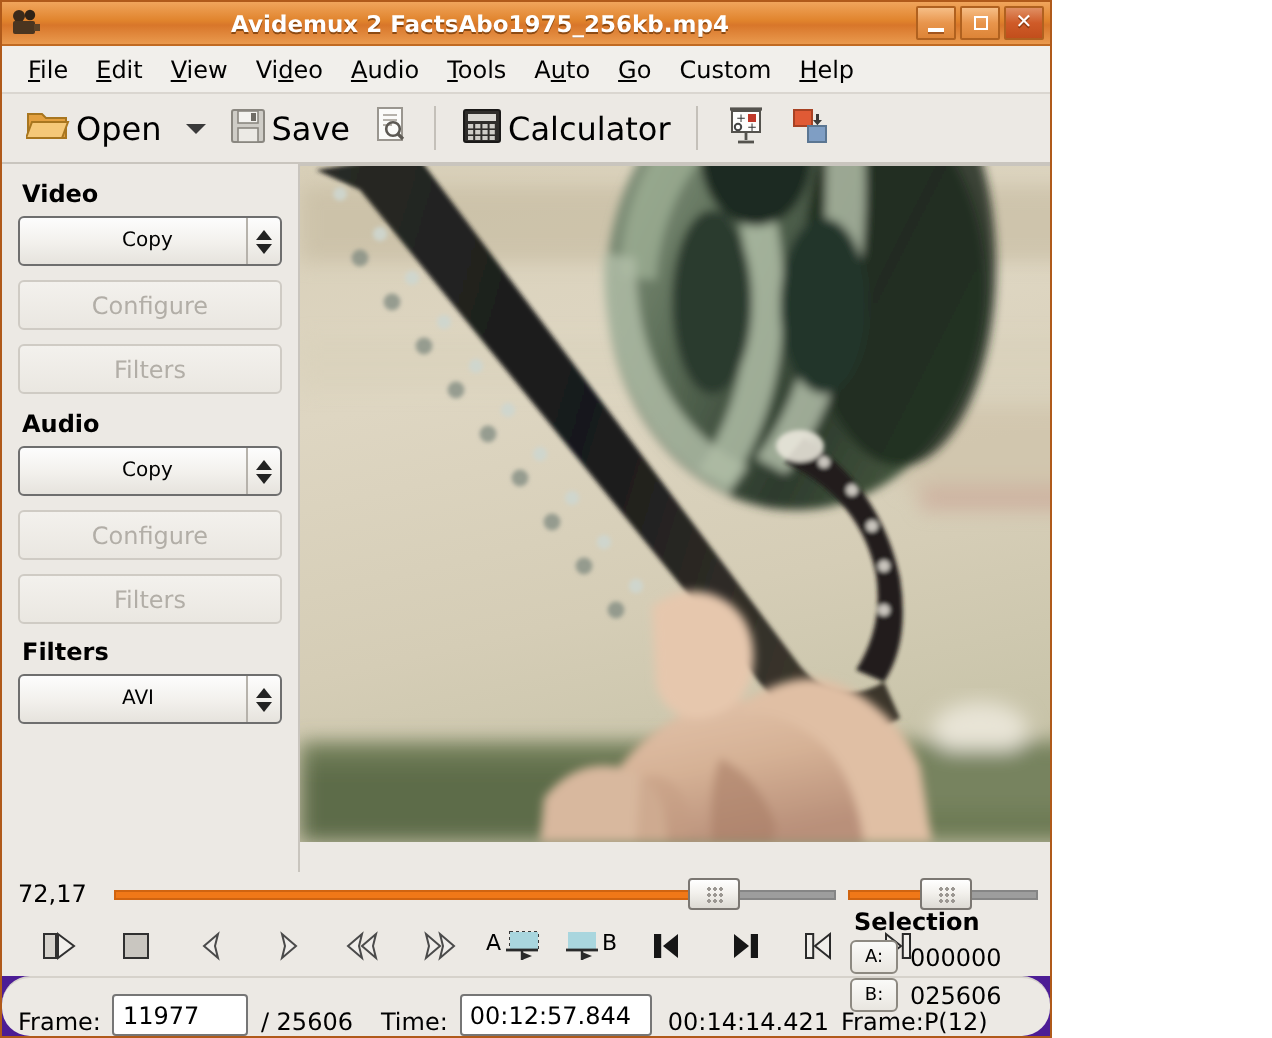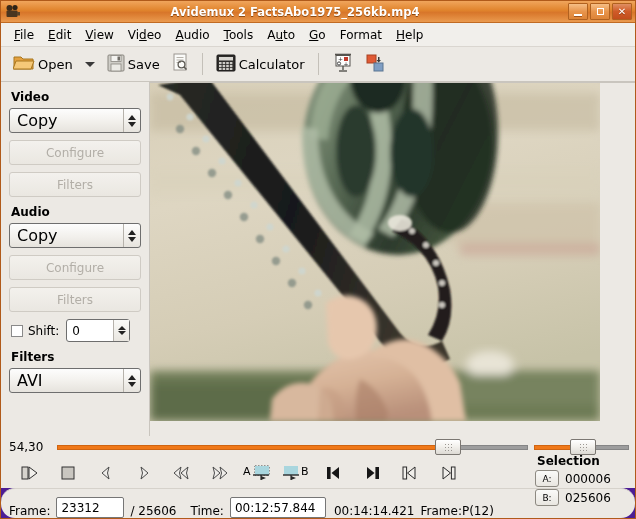--- a/index.html
+++ b/index.html
@@ -9,21 +9,21 @@
   }
   body {
     width: 636px;
     height: 519px;
     overflow: hidden;
     font-family: "DejaVu Sans", "Liberation Sans", sans-serif;
     font-size: 11px;
     color: #000;
   }
   .window {
-    width: 636px;
+    width: 526px;
     height: 519px;
     box-sizing: border-box;
     border: 1px solid #b05a1a;
     background: #4c1d95;
     display: flex;
     flex-direction: column;
     position: relative;
   }
   
   .titlebar {
@@ -96,21 +96,21 @@
     padding-left: 8px;
     border-bottom: 1px solid #c9c5be;
     box-sizing: border-box;
     gap: 3px;
   }
   .tb-item {
     display: flex; align-items: center; gap: 3px;
     padding: 2px 4px; height: 26px; box-sizing: border-box;
     cursor: default;
   }
-  .tb-label { font-size: 13px; }
+  .tb-label { font-size: 16px; }
   .tb-sep { width: 1px; height: 22px; background: #c4c0b9; margin: 0 6px; }
   .arrow-down {
     width: 0; height: 0;
     border-left: 5px solid transparent;
     border-right: 5px solid transparent;
     border-top: 5px solid #3a3a3a;
     margin: 0 5px;
   }
 
   
@@ -136,21 +136,21 @@
     width: 132px;
     height: 25px;
     box-sizing: border-box;
     border: 1px solid #6e6e6e;
     border-radius: 3px;
     background: linear-gradient(to bottom, #fdfdfd 0%, #f2f0ec 55%, #e6e3dd 100%);
     display: flex; align-items: center;
     position: relative;
     margin-bottom: 7px;
   }
-  .combo .val { padding-left: 7px; font-size: 16px; flex: 1 1 auto; }
+  .combo .val { padding-left: 7px; font-size: 10px; flex: 1 1 auto; margin-left: 44px; }
   .combo .spin {
     width: 17px; height: 100%;
     border-left: 1px solid #b6b2ab;
     display: flex; flex-direction: column; align-items: center; justify-content: center;
     gap: 2px;
     box-sizing: border-box;
   }
   .tri-up {
     width: 0;height: 0;border-left: 4px solid transparent;border-right: 4px solid transparent;
     border-bottom: 5px solid #222;
@@ -364,21 +364,21 @@
 
   <div class="menubar">
     <div class="menu-item"><u>F</u>ile</div>
     <div class="menu-item"><u>E</u>dit</div>
     <div class="menu-item"><u>V</u>iew</div>
     <div class="menu-item">Vi<u>d</u>eo</div>
     <div class="menu-item"><u>A</u>udio</div>
     <div class="menu-item"><u>T</u>ools</div>
     <div class="menu-item">A<u>u</u>to</div>
     <div class="menu-item"><u>G</u>o</div>
-    <div class="menu-item">Format</div>
+    <div class="menu-item">Custom</div>
     <div class="menu-item"><u>H</u>elp</div>
   </div>
 
   <div class="toolbar">
     <div class="tb-item">
       <span>
         <svg width="22" height="19" viewBox="0 0 22 19">
           <path d="M1 4 h7 l2 2 h10 v10 h-19 z" fill="#e3a03f" stroke="#a8761f" stroke-width="1"></path>
           <path d="M3 8 h18 l-3 8 h-18 z" fill="#f5c878" stroke="#a8761f" stroke-width="1"></path>
         </svg>
@@ -478,31 +478,20 @@
       <div class="combo">
         <span class="val">Copy</span>
         <span class="spin">
           <span class="tri-up"></span>
           <span class="tri-down"></span>
         </span>
       </div>
       <div class="btn-disabled">Configure</div>
       <div class="btn-disabled">Filters</div>
 
-      <div class="shift-row">
-        <span class="checkbox"></span>
-        <span class="shift-label">Shift:</span>
-        <span class="spinbox">
-          <span class="val">0</span>
-          <span class="spin">
-            <span class="tri-up-s"></span>
-            <span class="tri-down-s"></span>
-          </span>
-        </span>
-      </div>
 
       <div class="sec-title">Filters</div>
       <div class="combo">
         <span class="val">AVI</span>
         <span class="spin">
           <span class="tri-up"></span>
           <span class="tri-down"></span>
         </span>
       </div>
     </div>
@@ -621,21 +610,21 @@
             <path d="M170 306 q10 -4 18 4 q8 8 6 28 l-26 0 z" fill="#c49c81" opacity="0.5"></path>
           </g>
 
           <rect x="0" y="0" width="450" height="338" fill="none"></rect>
         </svg>
       </div>
     </div>
   </div>
 
   <div class="slider-row">
-    <span class="zoom-label">54,30</span>
+    <span class="zoom-label">72,17</span>
     <div class="slider main">
       <div class="track"></div>
       <div class="track-fill" style="width:83%"></div>
       <div class="handle" style="left:calc(83% - 13px)">
         <span class="grip"></span>
       </div>
     </div>
     <div class="slider small">
       <div class="track"></div>
       <div class="track-fill" style="width:52%"></div>
@@ -720,32 +709,32 @@
       <svg width="18" height="16" viewBox="0 0 18 16">
         <path d="M4 2 L11.5 8 L4 14 z" fill="#f0eeea" stroke="#2a2a2a"></path>
         <rect x="12.4" y="2" width="3.6" height="12" fill="#f0eeea" stroke="#2a2a2a"></rect>
       </svg>
     </div>
 
     <div class="selection-box">
       <div class="selection-title">Selection</div>
       <div class="sel-row">
         <span class="sel-btn">A:</span>
-        <span class="sel-val">000006</span>
+        <span class="sel-val">000000</span>
       </div>
       <div class="sel-row">
         <span class="sel-btn">B:</span>
         <span class="sel-val">025606</span>
       </div>
     </div>
   </div>
 
   <div class="statusbar">
     <span class="sb-label">Frame:</span>
-    <span class="sb-input frame">23312</span>
+    <span class="sb-input frame">11977</span>
     <span class="sb-label">/ 25606</span>
     <span class="sb-label" style="margin-left:8px">Time:</span>
     <span class="sb-input time">00:12:57.844</span>
     <span class="sb-label" style="margin-left:2px">00:14:14.421</span>
     <span class="sb-label" style="">Frame:P(12)</span>
   </div>
 
 </div>
 
 </body></html>

